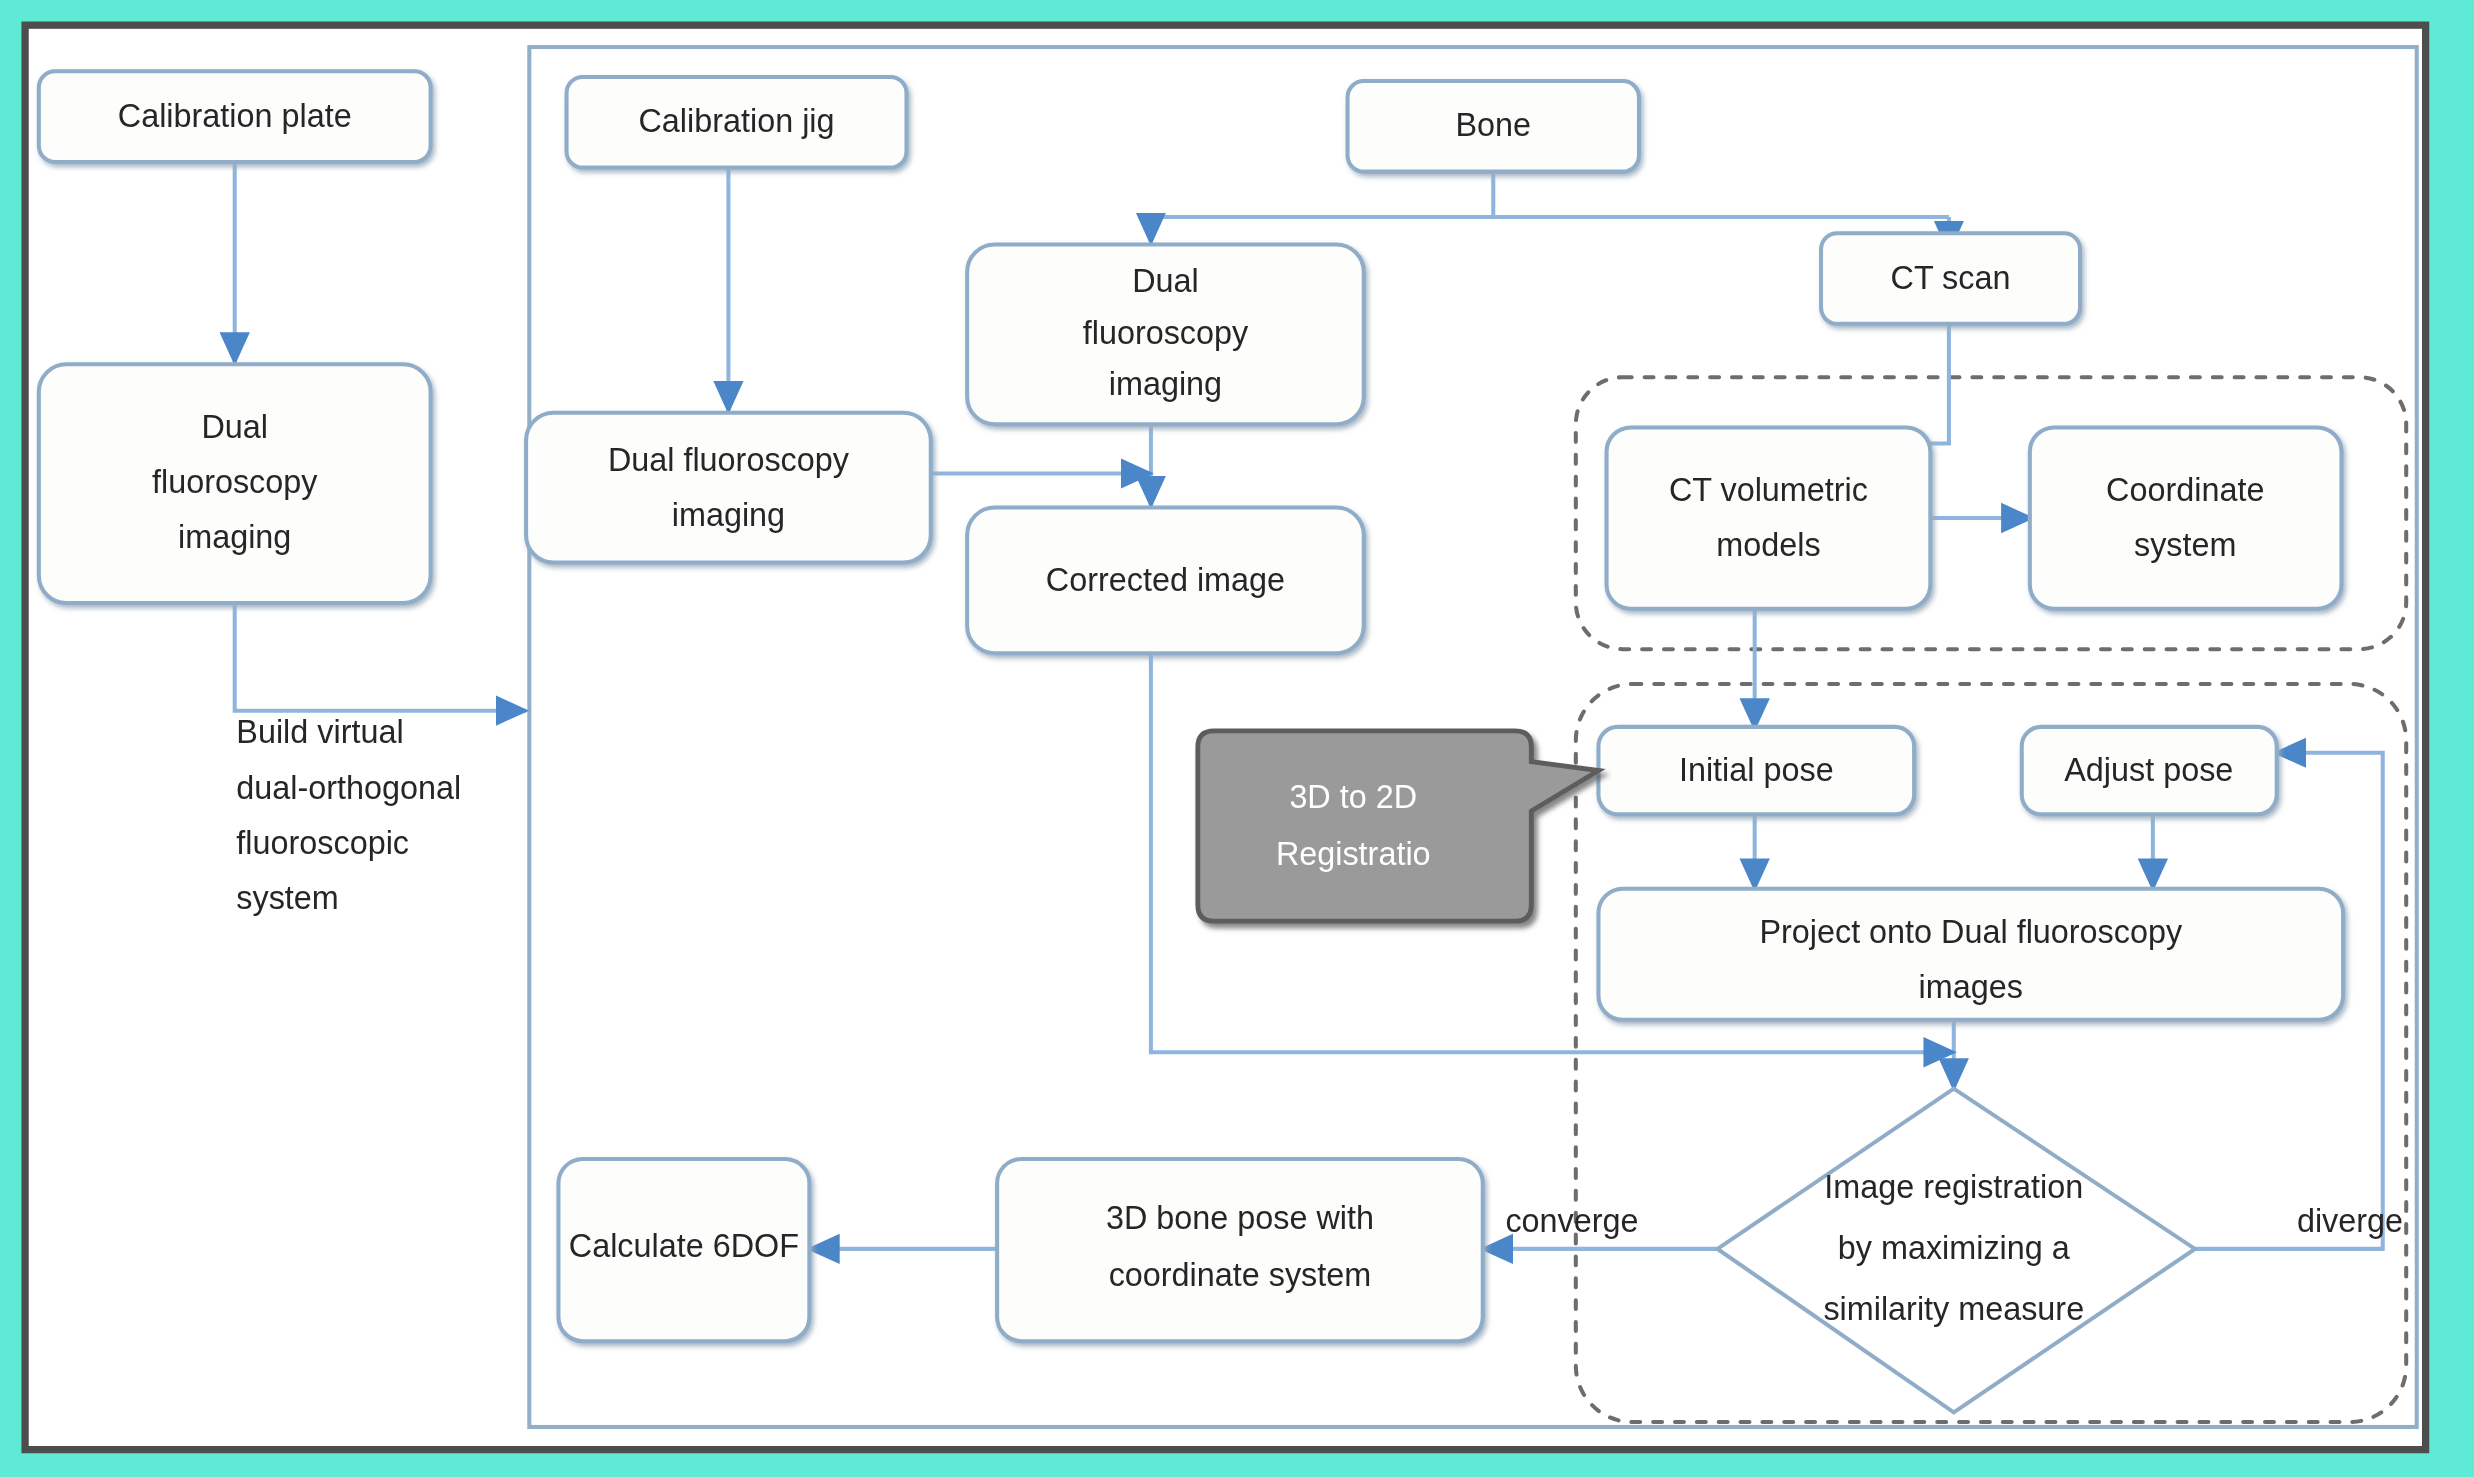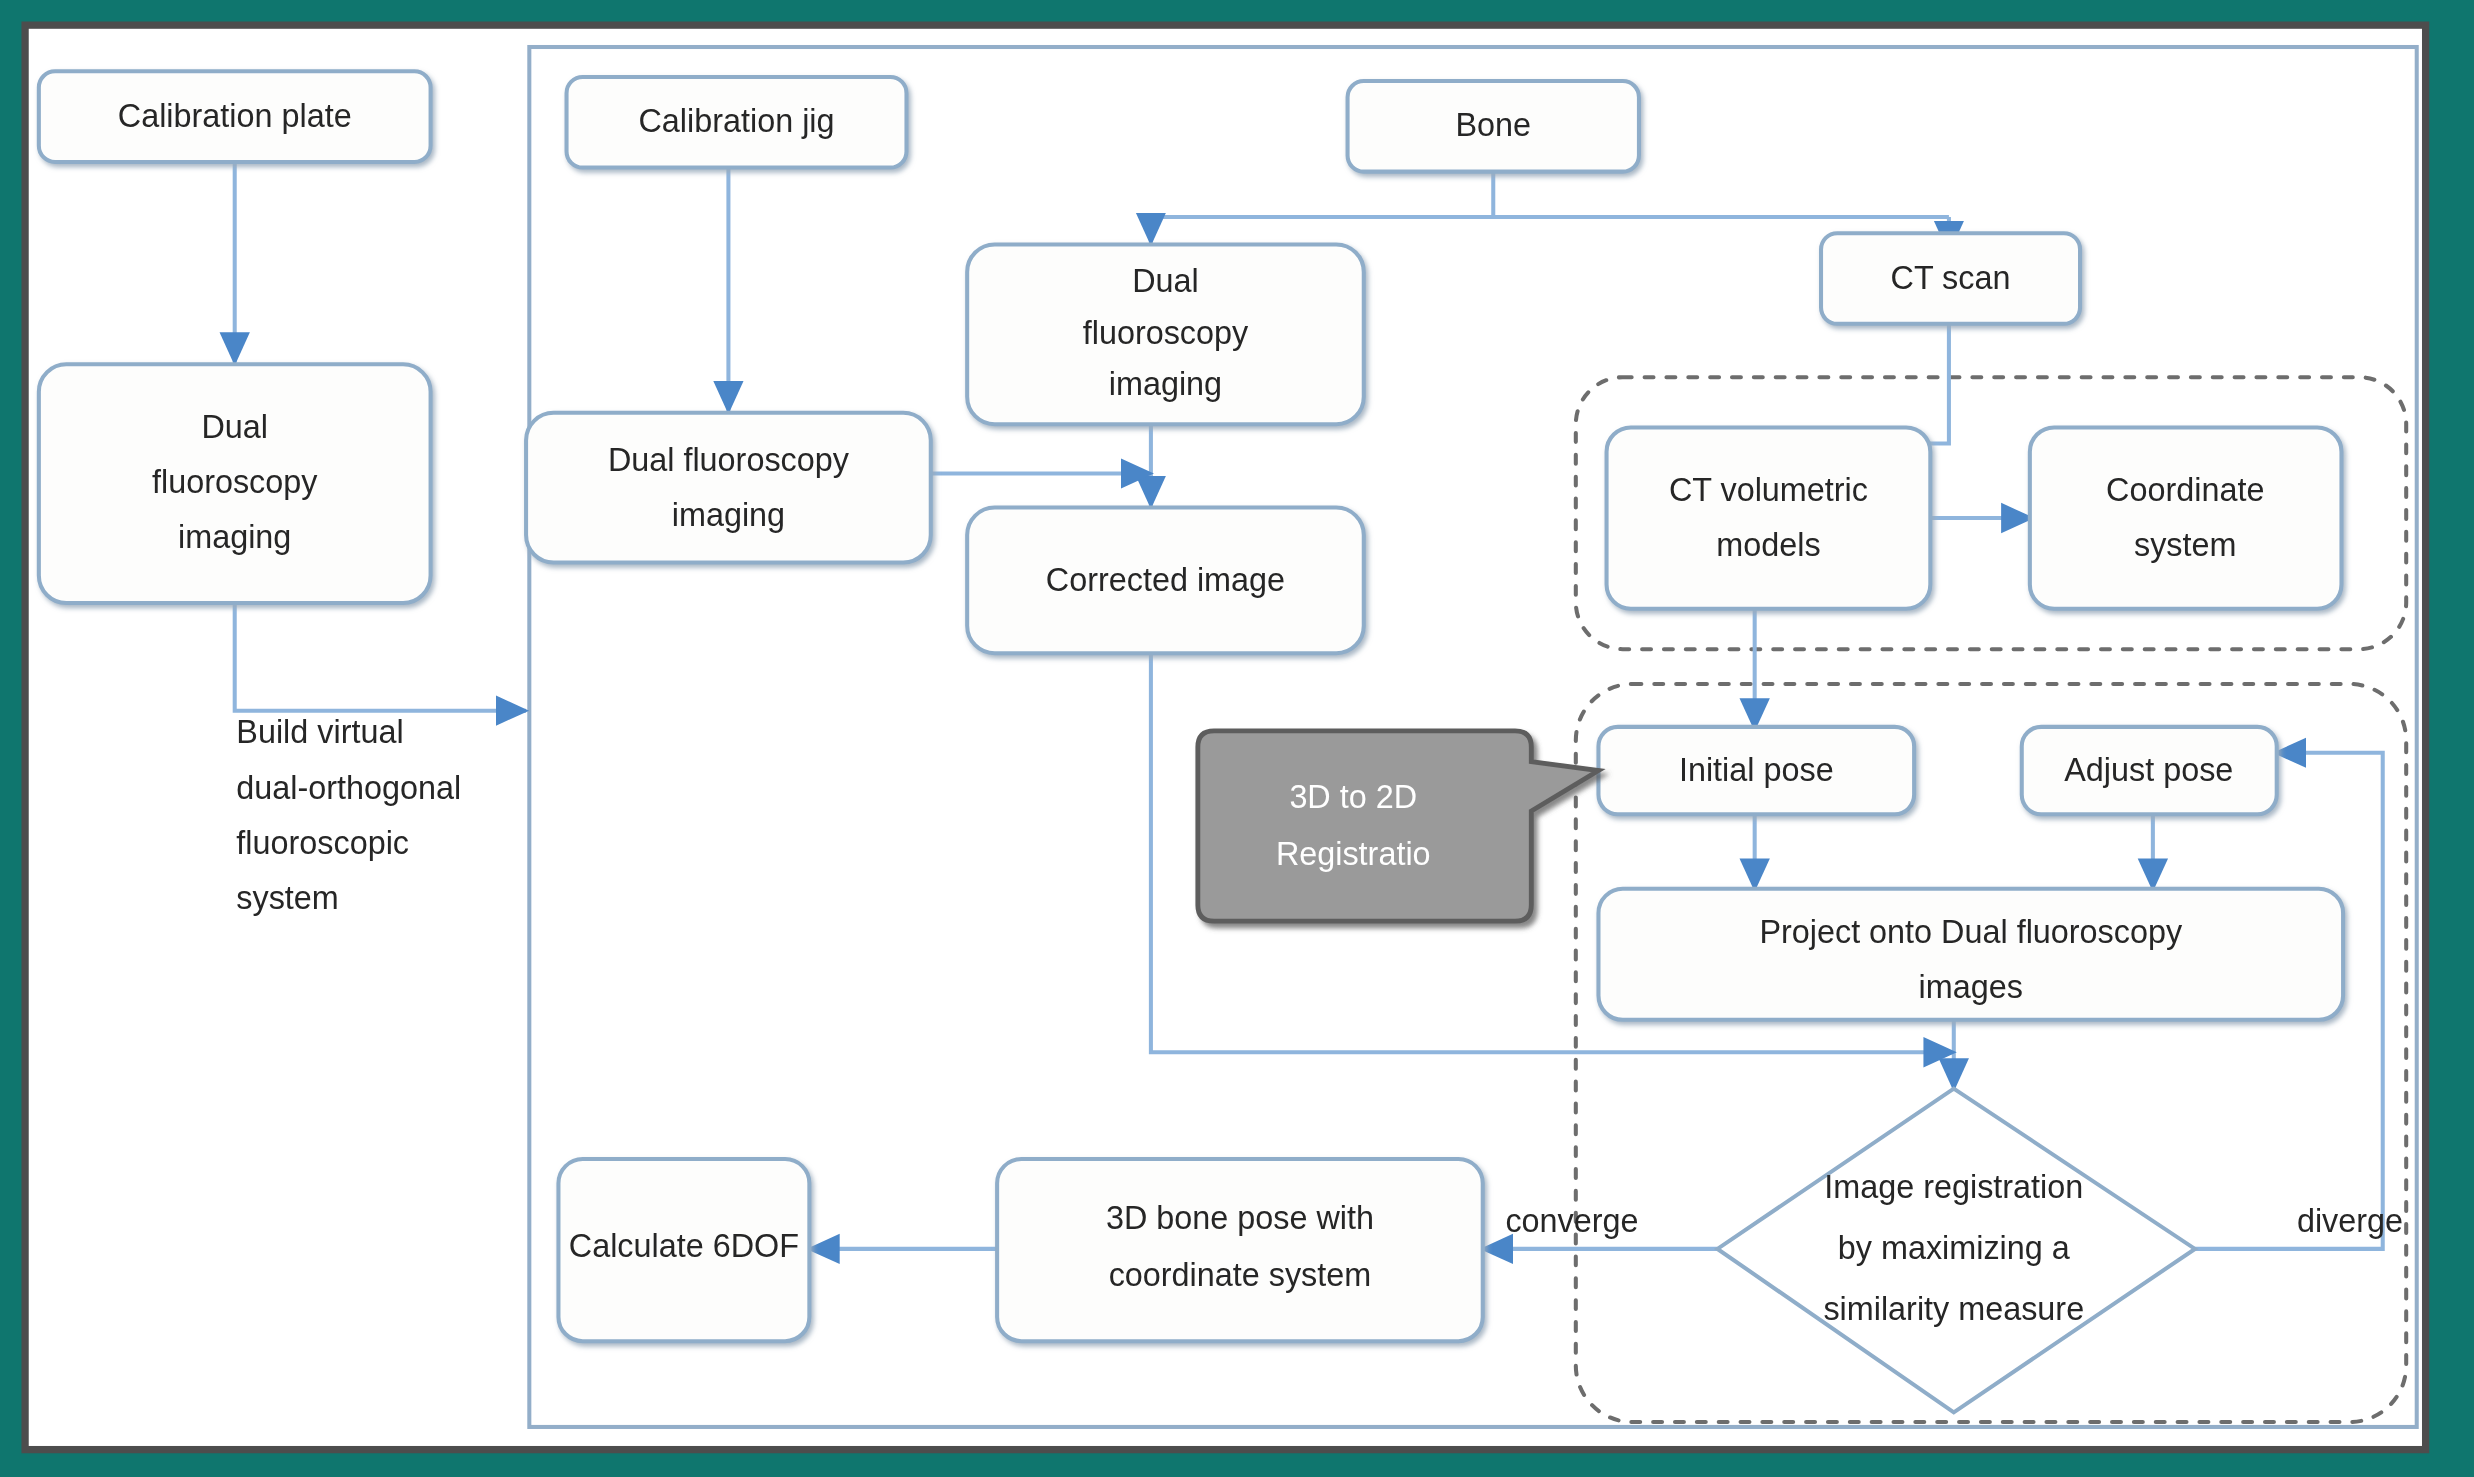--- a/index.html
+++ b/index.html
@@ -7,21 +7,21 @@
     padding: 0;
     background: #ffffff;
   }
   body {
     font-family: "Liberation Sans", sans-serif;
   }
   #stage {
     position: relative;
     width: 2475px;
     height: 1478px;
-    background: #0f766e;
+    background: #5eead4;
     overflow: hidden;
   }
   svg.canvas {
     position: absolute;
     left: 0;
     top: 0;
     width: 2475px;
     height: 1478px;
   }
   .node-text {

